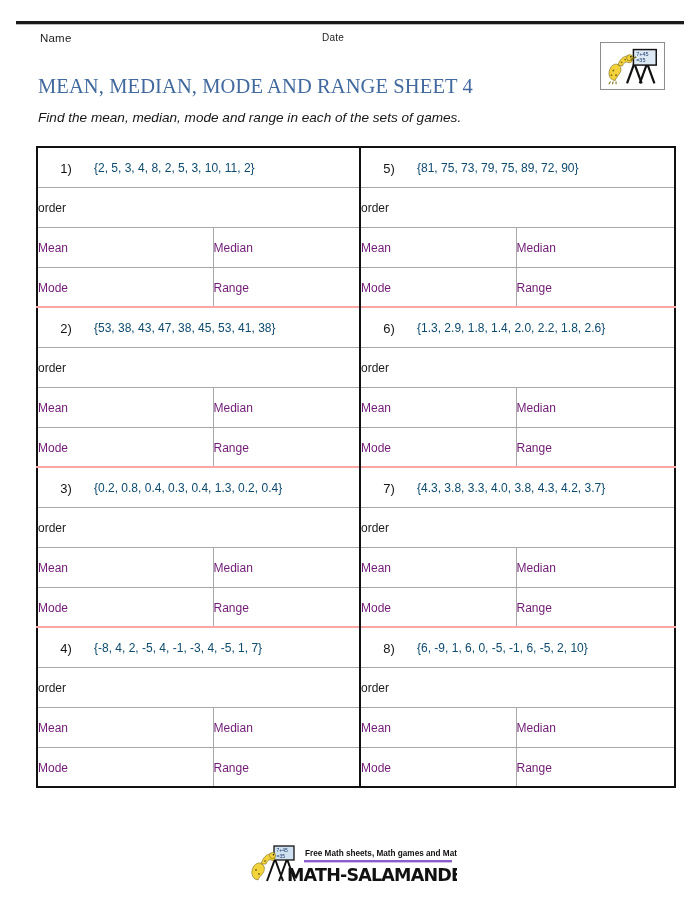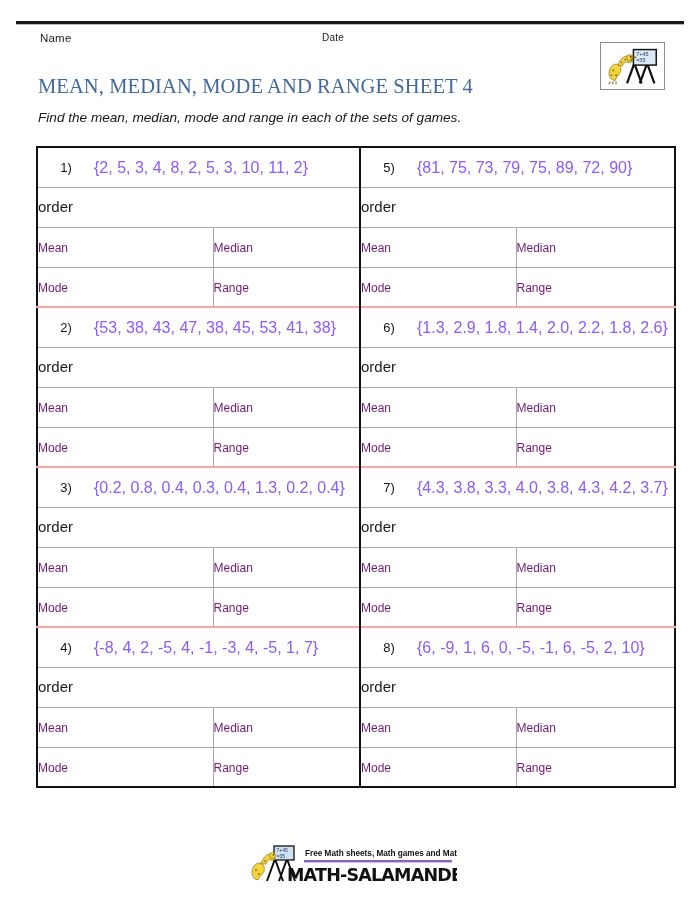--- a/index.html
+++ b/index.html
@@ -133,26 +133,26 @@
   .q-num {
     display: inline-block;
     width: 56px;
     text-align: center;
     font-size: 13px;
     color: #141414;
     vertical-align: middle;
   }
   .q-set {
     display: inline-block;
-    font-size: 16px;
-    color: #8b5cf6;
+    font-size: 12px;
+    color: #0c4a6e;
     vertical-align: middle;
   }
   .order-label {
-    font-size: 15px;
+    font-size: 12px;
     color: #1b1b1b;
   }
   .stat-label {
     font-size: 12px;
     color: #701a75;
   }
 
   
   .footer {
     position: absolute;

